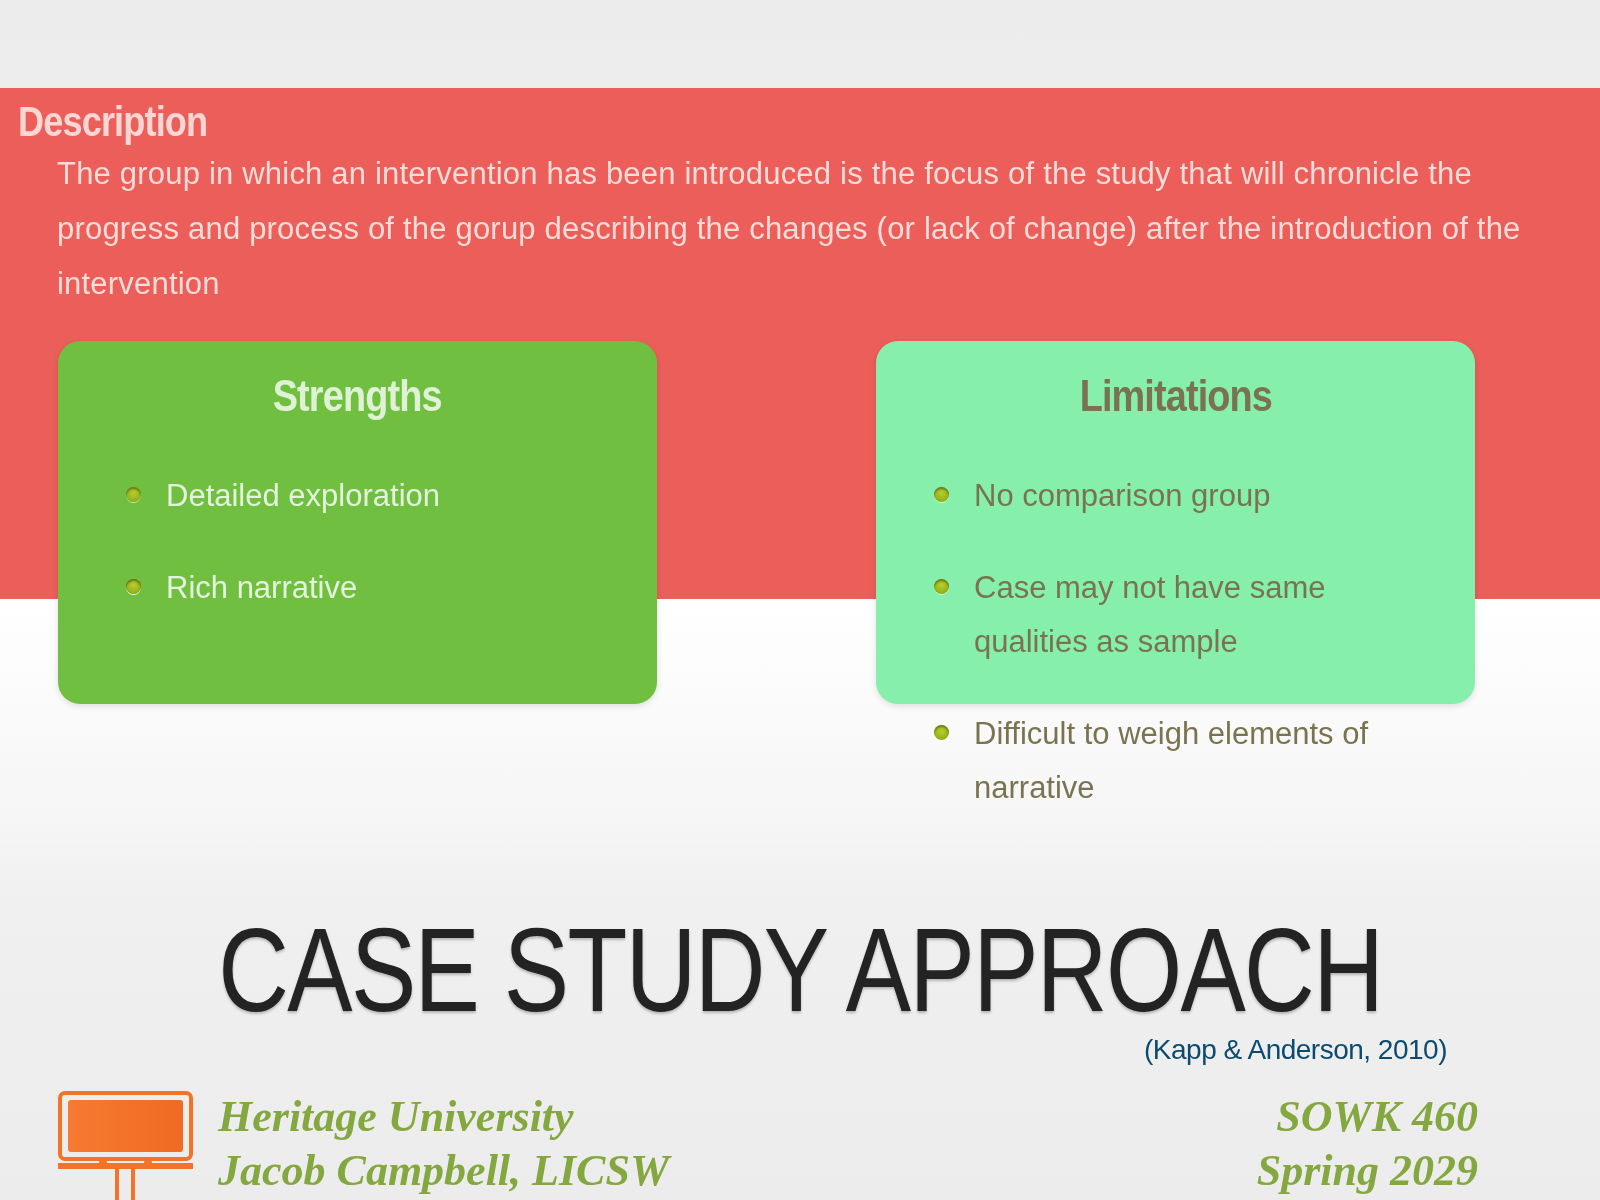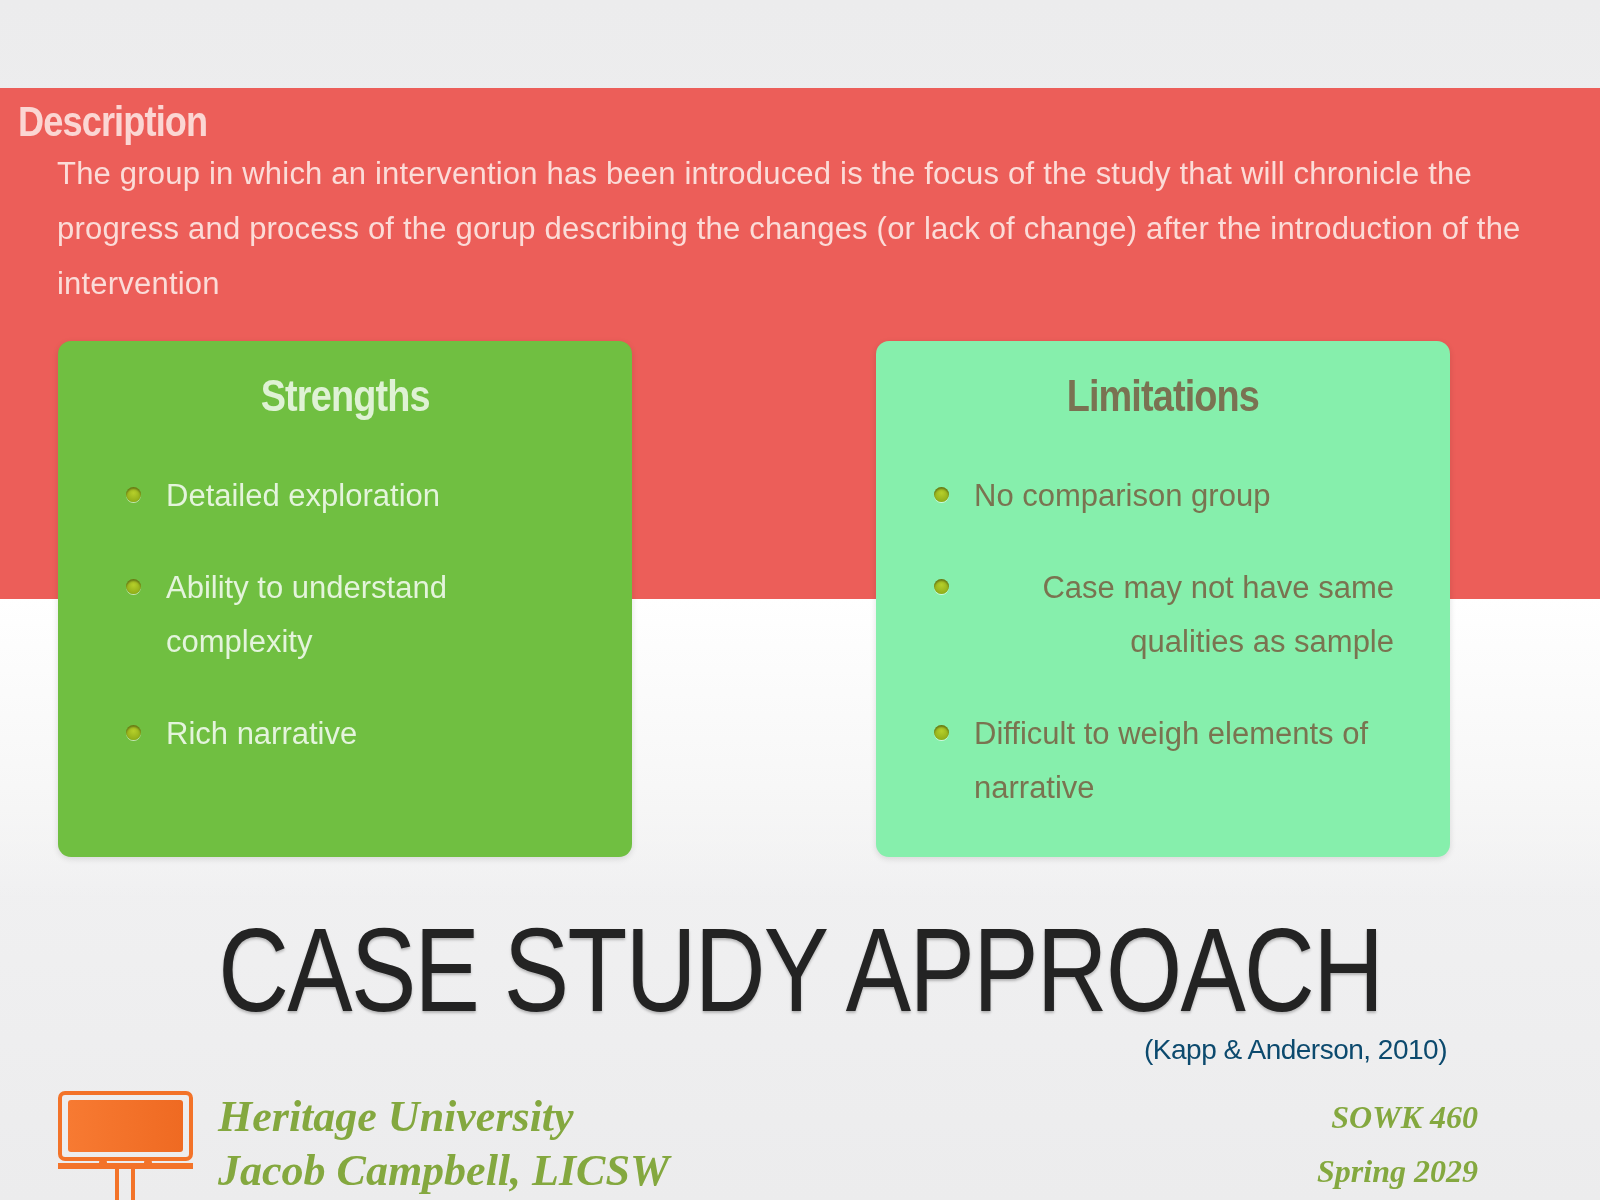--- a/index.html
+++ b/index.html
@@ -21,22 +21,23 @@
     font-family: "Liberation Sans", sans-serif; font-weight: bold;
     font-size: 42px; color: #fbd6d3; letter-spacing: -1px;
     transform: scaleX(0.86); transform-origin: left center;
   }
   .desc-text {
     position: absolute; left: 57px; top: 146px; width: 1500px;
     font-size: 31px; line-height: 55px; color: #fbdcd8;
     letter-spacing: 0.2px;
   }
   .card {
-    position: absolute; top: 341px; height: 516px; border-radius: 13px;
+    position: absolute; top: 341px; height: 363px; border-radius: 22px;
     box-shadow: 0 2px 6px rgba(0,0,0,0.12);
+    padding-left: 25px;
   }
   .card.green { left: 58px; width: 574px; background: #70bf41; }
   .card.yellow { left: 876px; width: 574px; background: #86efac; }
   .card-title {
     position: absolute; top: 30px; left: 0; width: 100%; text-align: center;
     font-weight: bold; font-size: 44px; letter-spacing: -1px;
   }
   .card-title span { display: inline-block; transform: scaleX(0.86); }
   .green .card-title { color: #dff2d5; }
   .yellow .card-title { color: #7a7252; }
@@ -62,21 +63,21 @@
     font-size: 28px; color: #0c4a6e; font-weight: normal; letter-spacing: -0.5px;
   }
   .footer-left {
     position: absolute; left: 218px; top: 1090px;
     font-family: "Liberation Serif", serif; font-style: italic; font-weight: bold;
     font-size: 44px; line-height: 54px; color: #84a83f;
   }
   .footer-right {
     position: absolute; right: 122px; top: 1090px; text-align: right;
     font-family: "Liberation Serif", serif; font-style: italic; font-weight: bold;
-    font-size: 32px; line-height: 54px; color: #84a83f;
+    font-size: 44px; line-height: 54px; color: #84a83f;
   }
   .billboard { position: absolute; left: 58px; top: 1091px; width: 135px; height: 109px; }
 </style>
 </head>
 <body>
 
 <div class="band"></div>
 <div class="white-zone"></div>
 
 <div class="desc-heading">Description</div>
@@ -84,37 +85,36 @@
 
 <div class="card green">
   <div class="card-title"><span>Strengths</span></div>
   <div class="items">
     <div class="item">
       <span class="bullet"></span>
       <span>Detailed exploration</span>
     </div>
     <div class="item" style="width:340px;">
       <span class="bullet"></span>
-      <span>Ability to understand complexity</span>
     </div>
     <div class="item">
       <span class="bullet"></span>
       <span>Rich narrative</span>
     </div>
   </div>
 </div>
 
 <div class="card yellow">
   <div class="card-title"><span>Limitations</span></div>
   <div class="items">
     <div class="item">
       <span class="bullet"></span>
       <span>No comparison group</span>
     </div>
-    <div class="item" style="width:420px;text-align:right;">
+    <div class="item" style="width:420px;">
       <span class="bullet"></span>
       <span>Case may not have same qualities as sample</span>
     </div>
     <div class="item" style="width:400px;">
       <span class="bullet"></span>
       <span>Difficult to weigh elements of narrative</span>
     </div>
   </div>
 </div>
 

